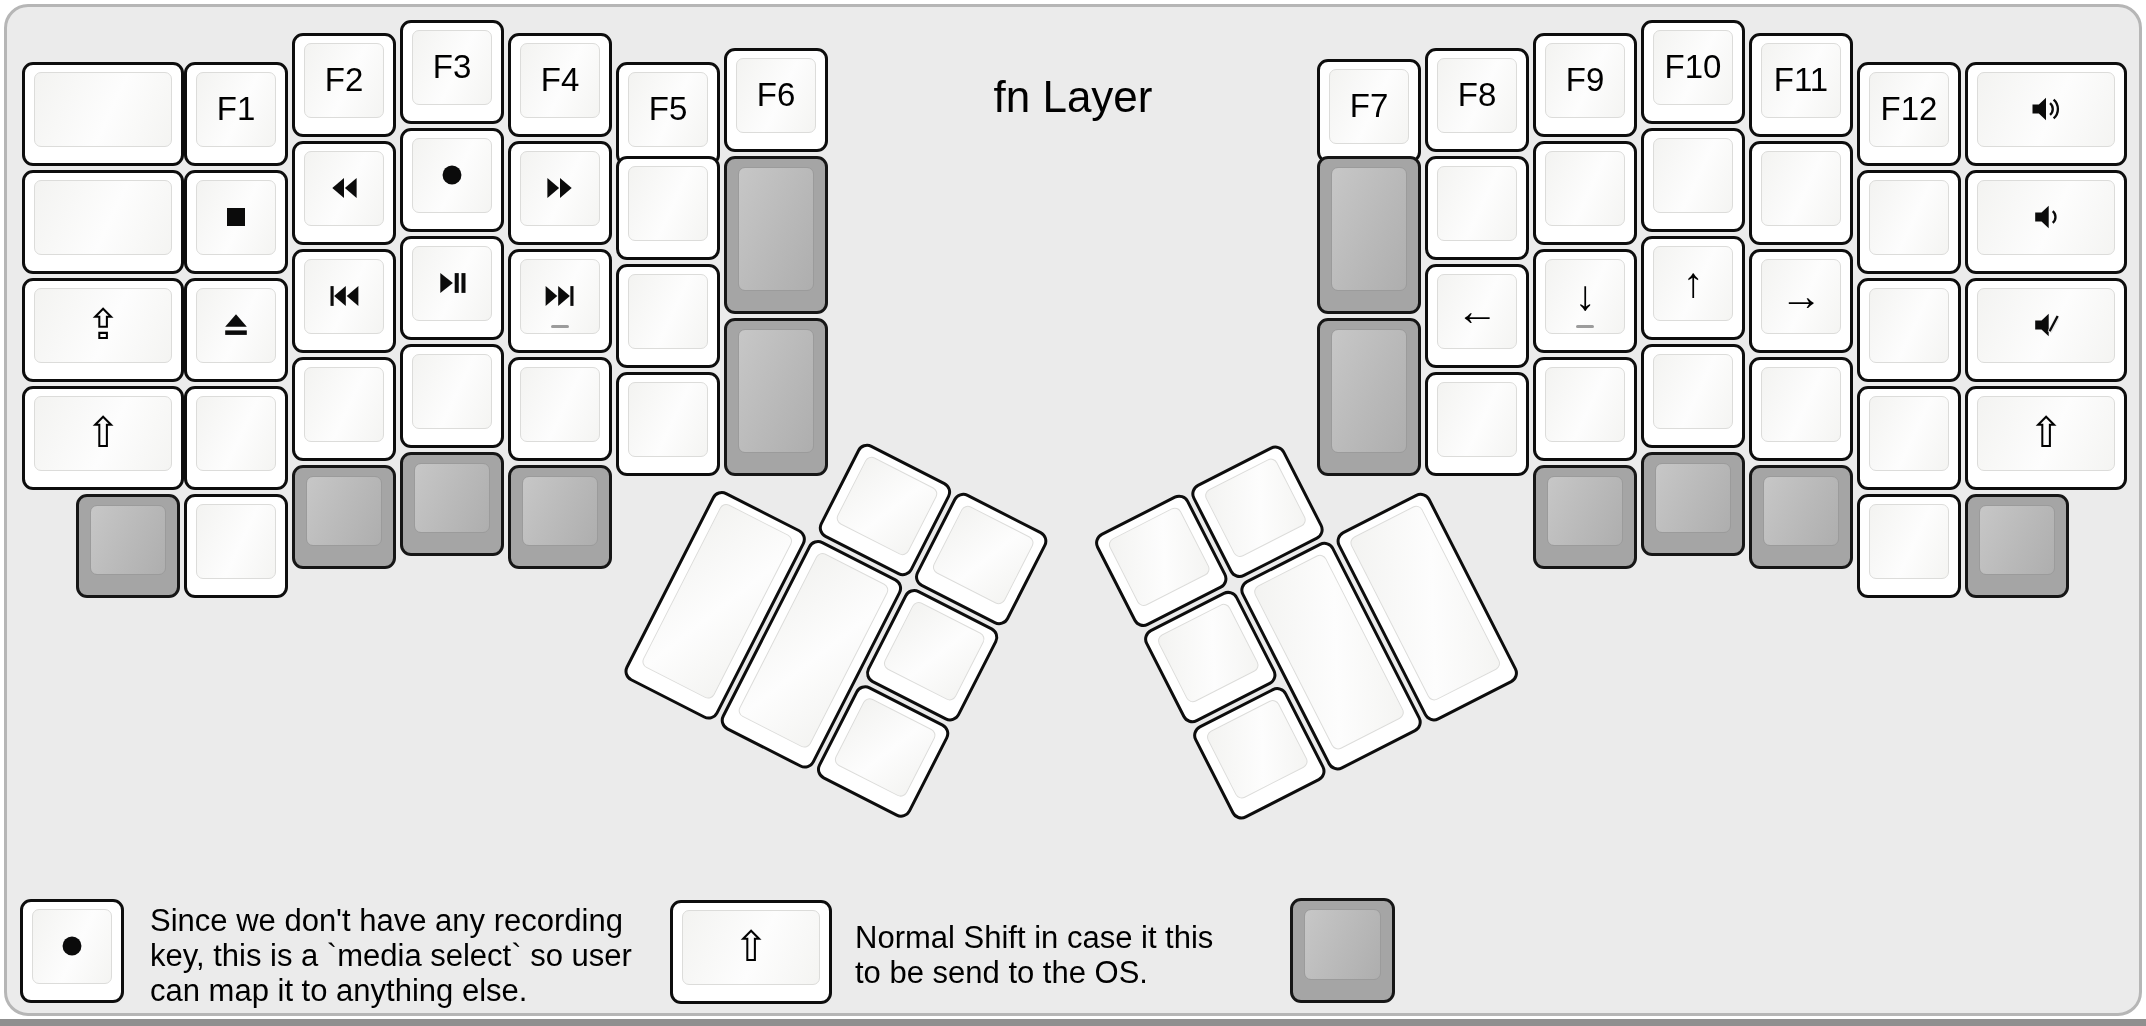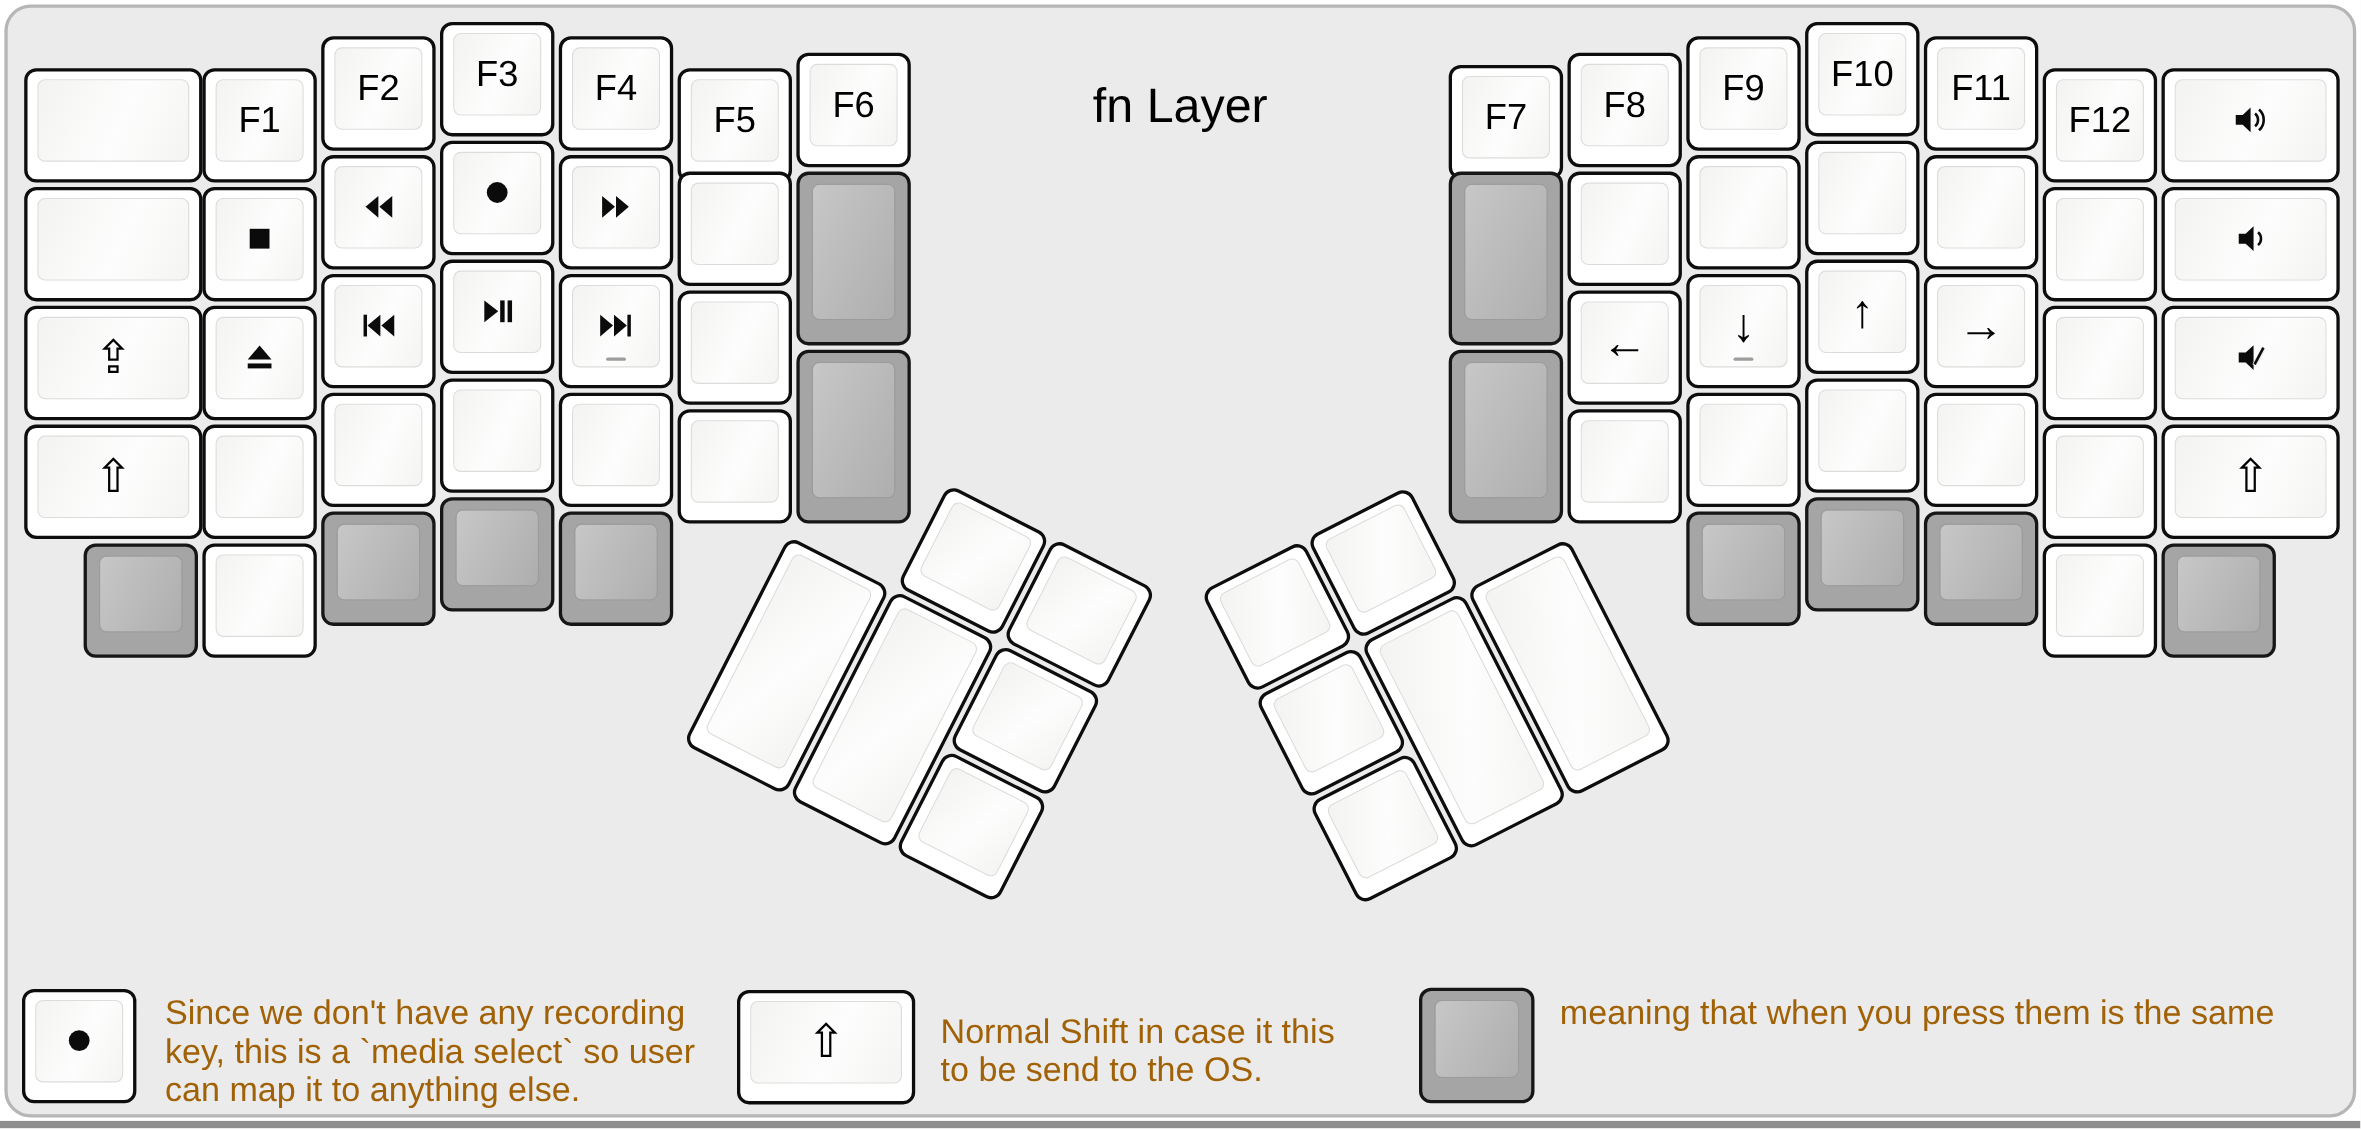--- a/index.html
+++ b/index.html
@@ -21,21 +21,21 @@
       background:linear-gradient(115deg,#c7c7c7 0%,#b9b9b9 55%,#aeaeae 100%);
       border:1px solid #9b9b9b;}
   .glyph{position:absolute;left:0;right:0;top:4px;bottom:14px;display:flex;
          align-items:center;justify-content:center;color:#000;}
   .glyph.f-label{font-size:33px;}
   .glyph.char-icon{font-size:42px;line-height:1;}
   .glyph svg{display:block;}
   .homing-dash{position:absolute;left:50%;transform:translateX(-50%);bottom:22px;
          width:18px;height:3px;background:#9c9c9c;border-radius:2px;}
   .cluster{position:absolute;width:324px;height:324px;}
-  .legend-text{position:absolute;font-size:31px;line-height:35px;color:#a16207;white-space:nowrap;}
+  .legend-text{position:absolute;font-size:31px;line-height:35px;color:#000000;white-space:nowrap;}
 </style>
 </head>
 <body>
 
 <div id="canvas">
   <div class="frame"></div>
   <div class="page-title">fn Layer</div>
   <div id="board">
       <div class="key white" style="left: 22px; top: 62px; width: 162px; height: 104px;">
         <div class="cap"></div>
@@ -377,17 +377,16 @@
         <div class="glyph char-icon">⇧</div>
       </div>
       <div class="legend-text" style="left: 855px; top: 920px;">
         <div>Normal Shift in case it this</div>
         <div>to be send to the OS.</div>
       </div>
       <div class="key gray" style="left: 1290px; top: 898px; width: 105px; height: 105px;">
         <div class="cap"></div>
       </div>
       <div class="legend-text" style="left: 1418px; top: 903px;">
-        <div>meaning that when you press them is the same</div>
       </div>
     </div>
   <div class="bottom-strip"></div>
 </div>
 
 </body></html>

